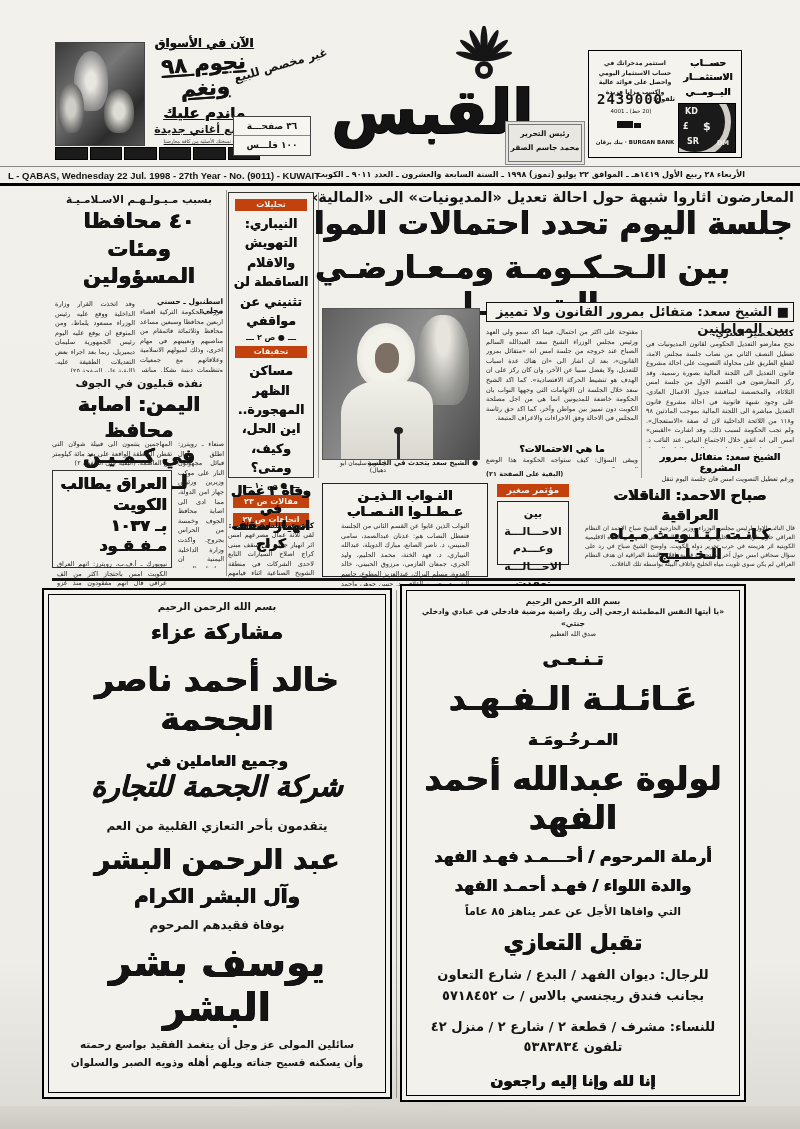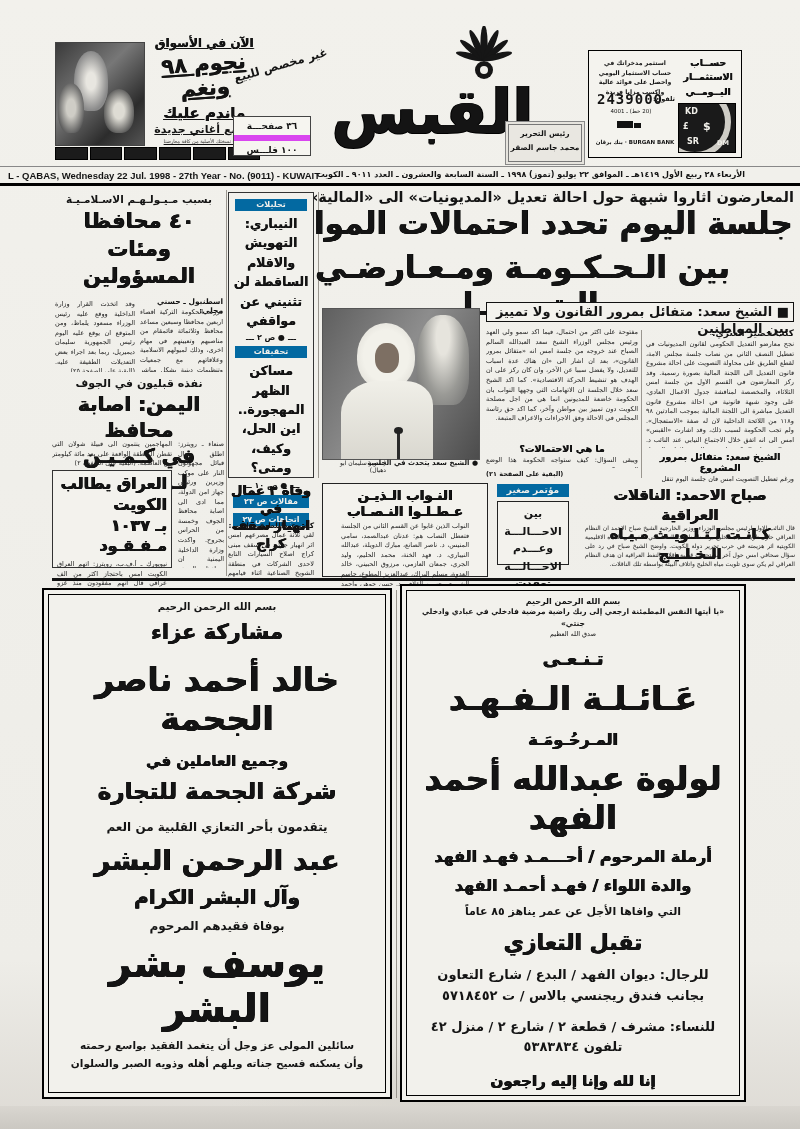--- a/index.html
+++ b/index.html
@@ -8,21 +8,21 @@
         background-image:radial-gradient(ellipse 300px 90px at 55% 98%, #d8d5ce 0%, rgba(216,213,206,0) 70%),
                          linear-gradient(#f2f1ec 0%, #eeede8 85%, #dddad4 100%);
         font-family:"DejaVu Sans",sans-serif;color:#141414;}
   .abs{position:absolute;}
   .ar{direction:rtl;font-family:"DejaVu Sans",sans-serif;}
   .ltr{direction:ltr;}
   .ctr{text-align:center;}
   .b{font-weight:bold;}
   .heavy{font-weight:bold;text-shadow:0.5px 0 #000,-0.3px 0 #000;}
   .body-text{font-size:6.5px;line-height:1.48;text-align:justify;color:#1c1c1c;overflow:hidden;}
-  .blk{background:#0369a1;color:#f0f0ec;font-weight:bold;text-align:center;}
+  .blk{background:#c2410c;color:#f0f0ec;font-weight:bold;text-align:center;}
   .vline{width:1px;background:#9a968f;}
   .hline{background:#111;}
   
   .music-ad{left:55px;top:36px;width:205px;height:124px;}
   .collage{left:0;top:6px;width:88px;height:102px;background:linear-gradient(135deg,#3a3a3a,#777 40%,#2c2c2c 75%,#555);overflow:hidden;border:1px solid #444;}
   .fig{position:absolute;border-radius:50% 50% 40% 40%;}
   .f1{left:18px;top:8px;width:34px;height:60px;background:radial-gradient(#e8e6e0 20%,#8a8a8a 70%);}
   .f2{left:2px;top:40px;width:26px;height:50px;background:radial-gradient(#cfcdc6 25%,#5d5d5d 75%);}
   .f3{left:48px;top:46px;width:30px;height:44px;background:radial-gradient(#dedcd4 25%,#4a4a4a 80%);}
   .ad-text{position:absolute;right:0;top:0;width:112px;text-align:center;text-decoration:underline;}
@@ -31,21 +31,21 @@
   .ad-title{font-size:15px;font-weight:bold;text-shadow:0.5px 0 #000;margin-top:4px;}
   .ad-sub{font-size:11px;font-weight:bold;margin-top:1px;}
   .ad-fine{font-size:5px;margin-top:2px;color:#333;}
   .ad-strip{position:absolute;left:0;bottom:0;width:205px;height:13px;display:flex;gap:2px;}
   .ad-strip span{flex:1;background:#1b1b1b;border:1px solid #000;}
   .nfs{left:228px;top:58px;width:105px;font-size:11.5px;font-weight:bold;transform:rotate(-16deg);text-align:center;}
   .crest{left:448px;top:26px;}
   .qlogo{left:315px;top:62px;width:235px;height:100px;font-size:62px;font-weight:bold;text-align:center;
          text-shadow:1px 0 #000,-1px 0 #000,0 1px #000;letter-spacing:-2px;line-height:100px;}
   .pages-box{left:233px;top:116px;width:76px;height:38px;border:1px solid #444;background:#f6f5f0;}
-  .pp-row{height:18px;line-height:18px;font-size:9px;font-weight:bold;text-align:center;border-bottom:6px solid #d946ef;}
+  .pp-row{height:18px;line-height:18px;font-size:9px;font-weight:bold;text-align:center;border-bottom:1px solid #d946ef;}
   .pp-row:last-child{border-bottom:none;}
   .editor-box{left:508px;top:124px;width:72px;height:34px;border:1px solid #777;box-shadow:0 0 0 2px #e6e4de,0 0 0 3px #888;
               background:#e9e7e1;text-align:center;font-size:7.5px;font-weight:bold;line-height:1.9;padding-top:2px;}
   .bank-ad{left:588px;top:50px;width:152px;height:106px;border:1.5px solid #000;background:#f4f3ee;}
   .ba-title{position:absolute;right:3px;top:5px;width:60px;font-size:9.5px;font-weight:bold;text-align:center;line-height:1.5;text-shadow:0.4px 0 #000;}
   .ba-dial{position:absolute;right:5px;top:52px;width:56px;height:48px;background:#1a1a1a;overflow:hidden;border:1px solid #000;}
   .ba-dial::before{content:"";position:absolute;left:-20px;top:-18px;width:60px;height:60px;border-radius:50%;border:6px solid #cfcdc6;}
   .ba-dial i{position:absolute;font-style:normal;color:#f0efe9;font-size:8px;font-weight:bold;}
   .ba-body{position:absolute;left:5px;top:7px;width:82px;font-size:6.2px;font-weight:bold;line-height:1.55;text-align:center;direction:rtl;}
   .ba-phl{position:absolute;left:64px;top:44px;font-size:6.5px;font-weight:bold;}
@@ -115,21 +115,21 @@
   .obit{background:#f2f1ec;border:2.5px solid #000;box-sizing:border-box;padding:4px;}
   .obit-inner{border:1px solid #000;height:100%;box-sizing:border-box;text-align:center;overflow:hidden;padding:6px 8px;}
   .ob-l{left:42px;top:588px;width:350px;height:511px;}
   .ob-r{left:400px;top:584px;width:346px;height:518px;}
   .o1{font-size:10px;font-weight:bold;}
   .o-verse{font-size:7.5px;font-weight:bold;line-height:1.6;}
   .o-sad{font-size:6.5px;font-weight:normal;}
   .o-hdr{font-size:21px;margin-top:8px;}
   .o-name1{font-size:33px;margin-top:16px;letter-spacing:-1px;}
   .o-staff{font-size:15px;margin-top:14px;}
-  .o-comp{font-size:23px;margin-top:8px;letter-spacing:-1px;}
+  .o-comp{font-size:28px;margin-top:0;letter-spacing:-1px;font-style:italic;}
   .o-offer{font-size:12px;margin-top:16px;}
   .o-rcpt{font-size:28px;margin-top:10px;}
   .o-fam{font-size:20px;margin-top:8px;}
   .o-ond{font-size:12px;margin-top:10px;}
   .o-dead{font-size:39px;margin-top:8px;letter-spacing:-1px;}
   .o-pr{font-size:10.5px;margin-top:6px;line-height:1.7;}
   .r-ann{font-size:18px;margin-top:10px;}
   .r-famname{font-size:33px;margin-top:10px;letter-spacing:2px;}
   .r-marh{font-size:16px;margin-top:12px;}
   .r-dead{font-size:33px;margin-top:10px;letter-spacing:-1px;}

